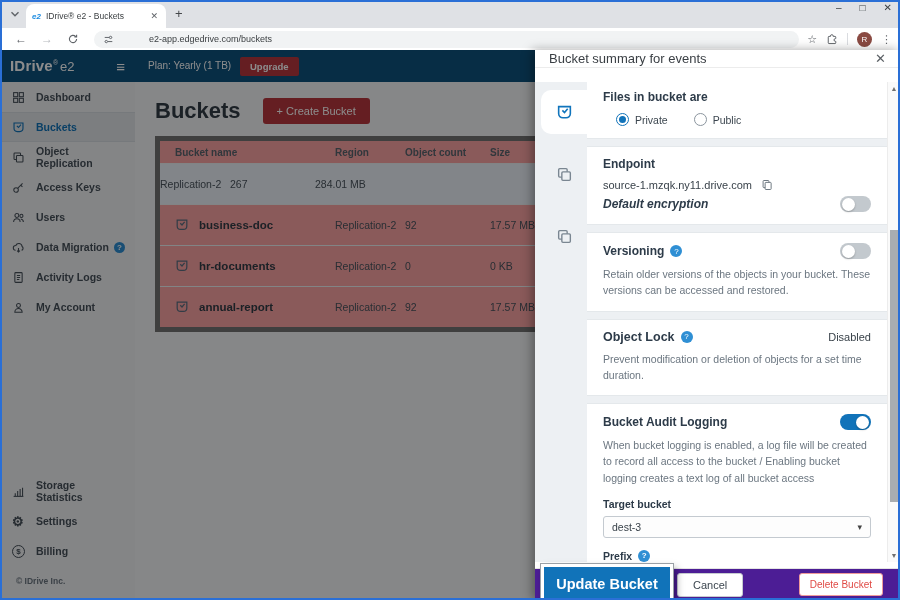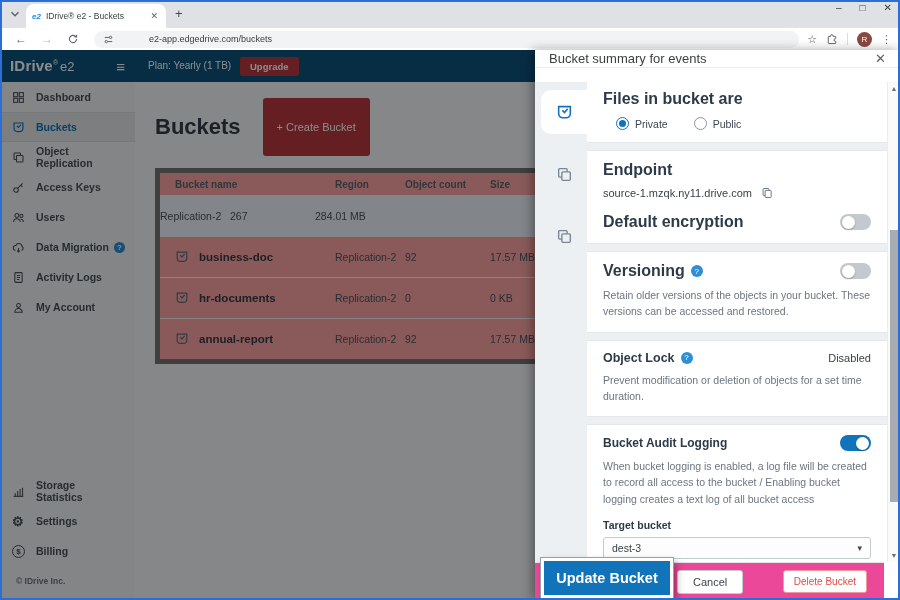--- a/index.html
+++ b/index.html
@@ -45,21 +45,21 @@
   .side-item.active { background:#e2e6ea; color:#1173b9; border-top:1px solid #d8dde2; border-bottom:1px solid #d8dde2; }
   .side-help { position:absolute; right:10px; width:11px; height:11px; border-radius:50%; background:#2f8fd4; color:#fff; font-size:8px; display:flex; align-items:center; justify-content:center; }
   .side-bottom { position:absolute; bottom:14px; left:0; right:0; }
   .billing-ic { width:13px; height:13px; border:1.2px solid currentColor; border-radius:50%; font-size:8px; display:inline-flex; align-items:center; justify-content:center; margin-right:11px; flex:none; }
   .gear-ic { font-size:13px; width:13px; margin-right:11px; line-height:13px; }
   .copyright { padding:10px 16px 0; font-size:8.5px; color:#6b7680; font-weight:bold; }
 
   .main { position:absolute; left:135px; top:82px; right:0; bottom:0; background:#f5f6f8; z-index:1; }
   .page-head { display:flex; align-items:center; padding:16px 0 12px 20px; }
   .page-title { font-size:22px; font-weight:bold; color:#323c46; }
-  .create-btn { margin-left:22px; background:#b8373e; color:#fff; border:none; border-radius:3px; font-size:11px; padding:23px 14px; }
+  .create-btn { margin-left:22px; background:#b8373e; color:#fff; border:none; border-radius:3px; font-size:11px; padding:7px 14px; }
   .table { margin-left:20px; width:745px; background:#fca5a5; border:5px solid #737373; }
   .trow { display:flex; align-items:center; height:41px; border-top:1px solid #edf0f2; font-size:10.5px; color:#4a545e; }
   .trow.head { height:22px; border-top:none; font-size:10px; color:#59646e; font-weight:bold; }
   .trow.selected { background:#edf3f9; }
   .c-name { width:175px; padding-left:15px; display:flex; align-items:center; }
   .c-name .bname { font-size:11.5px; font-weight:bold; color:#323c46; margin-left:10px; }
   .c-name svg { width:14px; height:14px; color:#5b6e80; flex:none; }
   .c-region { width:70px; }
   .c-count { width:85px; }
   .c-size { width:120px; }
@@ -73,21 +73,21 @@
   .panel-title { font-size:13px; color:#3a3f44; }
   .panel-close { margin-left:auto; font-size:13px; color:#5a5f64; }
   .panel-body { position:absolute; top:32px; left:0; right:13px; bottom:38px; background:#edf0f3; overflow:hidden; }
   .rail { position:absolute; left:0; top:0; width:52px; bottom:0; background:#edf0f3; }
   .rail-item { width:46px; height:44px; margin:8px 0 18px 6px; display:flex; align-items:center; justify-content:center; color:#7a8691; }
   .rail-item svg { width:17px; height:17px; }
   .rail-item.active { background:#fff; border-radius:10px 0 0 10px; color:#1074bc; margin-right:0; width:46px; }
   .content { position:absolute; left:52px; right:0; top:0; bottom:0; }
   .section { background:#fff; border-top:1px solid #e4e8eb; border-bottom:1px solid #e4e8eb; margin-bottom:7px; padding:10px 16px 12px; }
   .sec-row { display:flex; align-items:center; }
-  .sec-title { font-size:16px; font-weight:bold; color:#2d3b49; }
+  .sec-title { font-size:12px; font-weight:bold; color:#2d3b49; }
   .help { width:12px; height:12px; border-radius:50%; background:#2f8fd4; color:#fff; font-size:8px; display:inline-flex; align-items:center; justify-content:center; margin-left:6px; }
   .desc { margin-top:7px; font-size:10.5px; color:#6b7680; line-height:1.55; }
   .radio-row { display:flex; align-items:flex-start; gap:26px; margin-top:9px;margin-left:13px; }
   .radio-opt { display:flex; align-items:center; font-size:10.5px; color:#3c464f; }
   .radio { width:13px; height:13px; border-radius:50%; border:1.5px solid #8b959e; margin-right:6px; position:relative; flex:none; }
   .radio.on { border-color:#1173b9; }
   .radio.on::after { content:""; position:absolute; inset:2px; border-radius:50%; background:#1173b9; }
   .endpoint-val { display:flex; align-items:center; margin-top:8px; font-size:11px; color:#39424a; }
   .copy-ic { width:12px; height:12px; color:#6b7680; margin-left:9px; }
   .toggle { width:31px; height:16px; border-radius:8px; background:#c3c9ce; position:relative; margin-left:auto; flex:none; }
@@ -97,21 +97,21 @@
   .status-text { margin-left:auto; font-size:11px; color:#39424a; }
   .field-label { margin-top:12px; font-size:10.5px; font-weight:bold; color:#2d3b49; display:flex; align-items:center; }
   .select { margin-top:6px; height:22px; border:1px solid #c4cad0; border-radius:3px; background:#fdfdfd; display:flex; align-items:center; padding:0 8px; font-size:10.5px; color:#39424a; }
   .select .caret { margin-left:auto; color:#444; font-size:9px; }
 
   .pscroll { position:absolute; right:0; top:32px; bottom:38px; width:13px; background:#fafafa; border-left:1px solid #ececec; z-index:5; }
   .pscroll .arr { position:absolute; left:0; right:0; text-align:center; font-size:7px; color:#707070; }
   .pscroll .arr.up { top:3px; } .pscroll .arr.down { bottom:3px; }
   .pthumb { position:absolute; left:2px; width:9px; top:148px; height:272px; background:#a9adb1; }
 
-  .panel-footer { position:absolute; left:0; right:16px; bottom:0; height:38px; background:#ec4899; border-top:1px solid #e4e4e4; display:flex; align-items:center; z-index:6; }
+  .panel-footer { position:absolute; left:0; right:0; bottom:0; height:32px; background:#4c1d95; border-top:1px solid #e4e4e4; display:flex; align-items:center; z-index:6; }
   .update-big { position:absolute; left:6px; top:-5px; width:132px; height:40px; background:#1173b9; color:#fff; font-size:14.5px; font-weight:bold; border:3px solid #fff; outline:1px solid #9aa0a6; box-shadow:3px 4px 8px rgba(0,0,0,.4); display:flex; align-items:center; justify-content:center; font-family:"Liberation Sans", sans-serif; }
   .cancel-btn { margin-left:142px; background:#fff; border:1px solid #c6cbd0; border-radius:3px; font-size:11px; color:#3c464f; padding:5px 15px; }
   .delete-btn { margin-left:auto; margin-right:17px; background:#fff; border:1px solid #ef9a9a; border-radius:3px; font-size:10px; color:#e04a45; padding:5px 10px; }
 </style>
 </head>
 <body>
 
 <div class="tabstrip">
   <svg class="tab-search" viewBox="0 0 16 16" fill="none" stroke="currentColor" stroke-width="1.6">
       <path d="M4 6l4 4 4-4"></path>
@@ -349,21 +349,21 @@
 
       <div class="section">
         <div class="sec-title">Endpoint</div>
         <div class="endpoint-val">
           <span>source-1.mzqk.ny11.drive.com</span>
           <svg class="copy-ic" viewBox="0 0 16 16" fill="none" stroke="currentColor" stroke-width="1.3">
               <rect x="5.5" y="4.5" width="8" height="9.5" rx="1"></rect>
               <path d="M10.5 4.5V3a1 1 0 0 0-1-1H3.8a1 1 0 0 0-1 1v7.5a1 1 0 0 0 1 1h1.7"></path>
             </svg>
         </div>
-        <div class="sec-row" style="margin-top:14px;">
+        <div class="sec-row" style="margin-top:5px;font-style:italic;">
           <span class="sec-title">Default encryption</span>
           <span class="toggle"></span>
         </div>
       </div>
 
       <div class="section">
         <div class="sec-row">
           <span class="sec-title">Versioning</span>
           <span class="help">?</span>
           <span class="toggle"></span>

